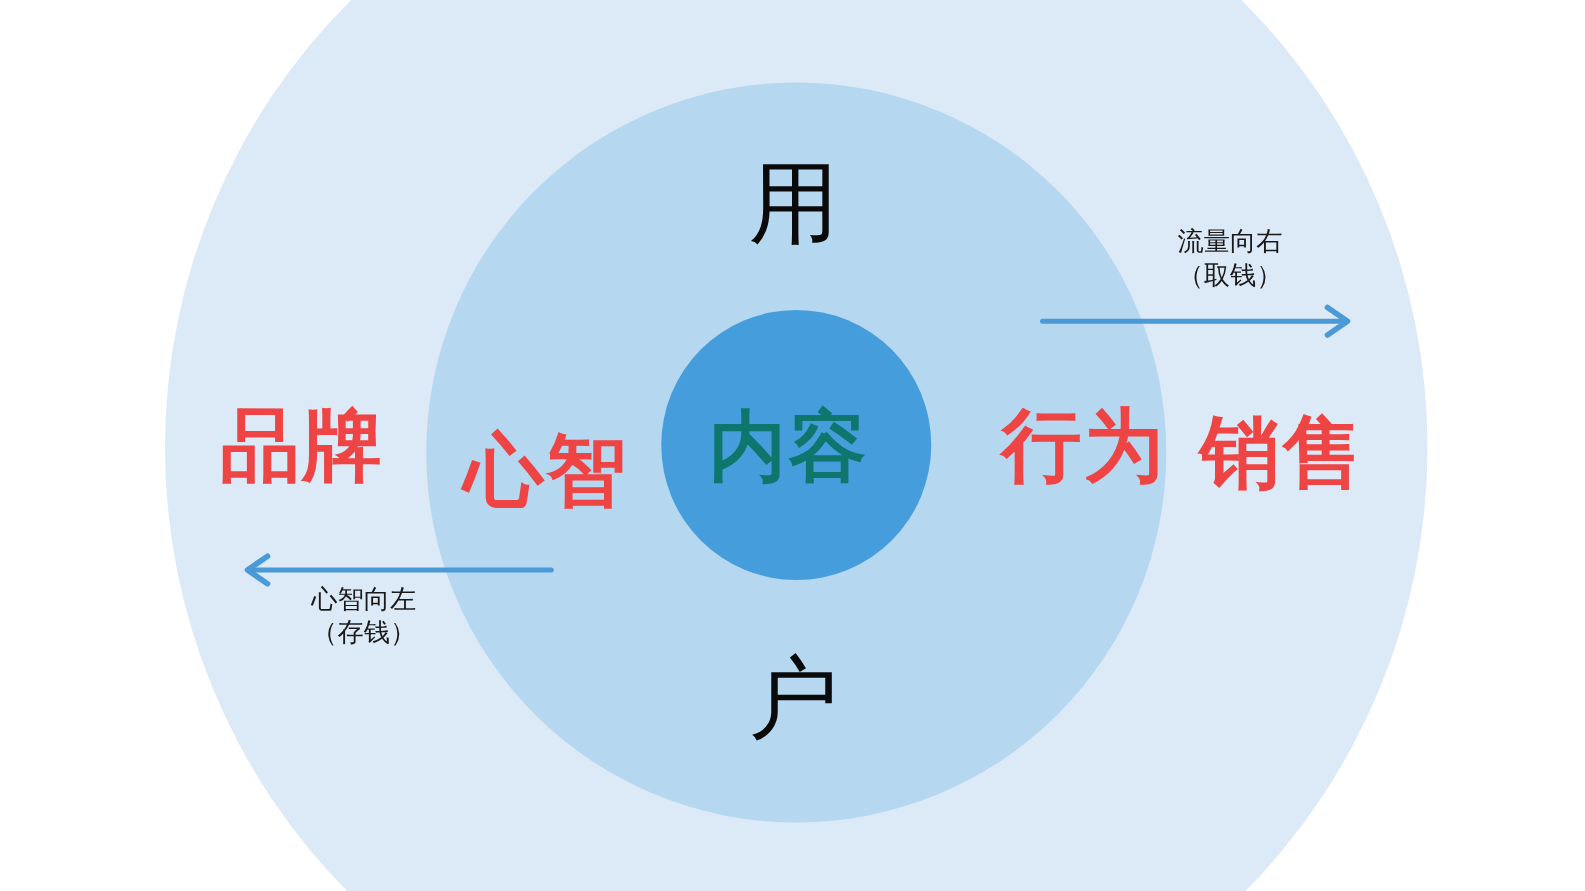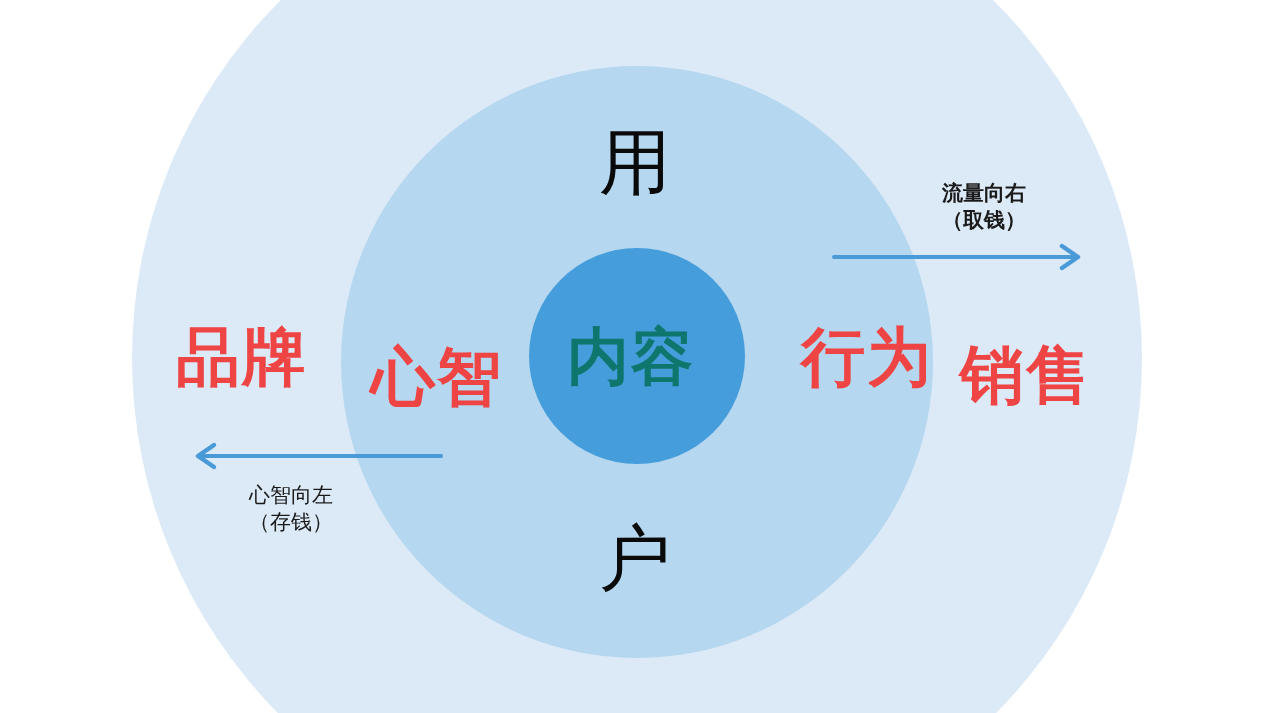--- a/index.html
+++ b/index.html
@@ -27,31 +27,31 @@
 <div id="inner" class="circle"></div>
 
 <div class="label center-white" style="left:567px; top:326px;">内容</div>
 
 <div class="label big-black" style="left:599px; top:126px;">用</div>
 <div class="label big-black" style="left:599px; top:522px;">户</div>
 <div class="label big-blue" style="left:371px; top:325px;margin-top:20px;">心智</div>
 <div class="label big-blue" style="left:801px; top:325px;">行为</div>
 
 <div class="label big-blue" style="left:176px; top:325px;">品牌</div>
-<div class="label big-blue" style="left:960px; top:343px;">销售</div>
+<div class="label big-blue" style="left:960px; top:331px;">销售</div>
 
-<div class="label small" style="left:924px; top:180px; width:120px;font-weight:bold;">
+<div class="label small" style="left:924px; top:180px; width:120px;">
   <div>流量向右</div>
   <div>（取钱）</div>
 </div>
 <svg class="arrow" style="left:0; top:0;" width="1268" height="713">
   <line x1="834" y1="257" x2="1076" y2="257" stroke="#4a9ad8" stroke-width="4" stroke-linecap="round"></line>
   <polyline points="1062,246 1078,257 1062,268" fill="none" stroke="#4a9ad8" stroke-width="4.5" stroke-linecap="round" stroke-linejoin="round"></polyline>
 </svg>
 
 <svg class="arrow" style="left:0; top:0;" width="1268" height="713">
   <line x1="441" y1="456" x2="200" y2="456" stroke="#4a9ad8" stroke-width="4" stroke-linecap="round"></line>
   <polyline points="214,445 198,456 214,467" fill="none" stroke="#4a9ad8" stroke-width="4.5" stroke-linecap="round" stroke-linejoin="round"></polyline>
 </svg>
-<div class="label small" style="left:231px; top:482px; width:120px;">
+<div class="label small" style="left:231px; top:466px; width:120px;">
   <div>心智向左</div>
   <div>（存钱）</div>
 </div>
 
 </body></html>

